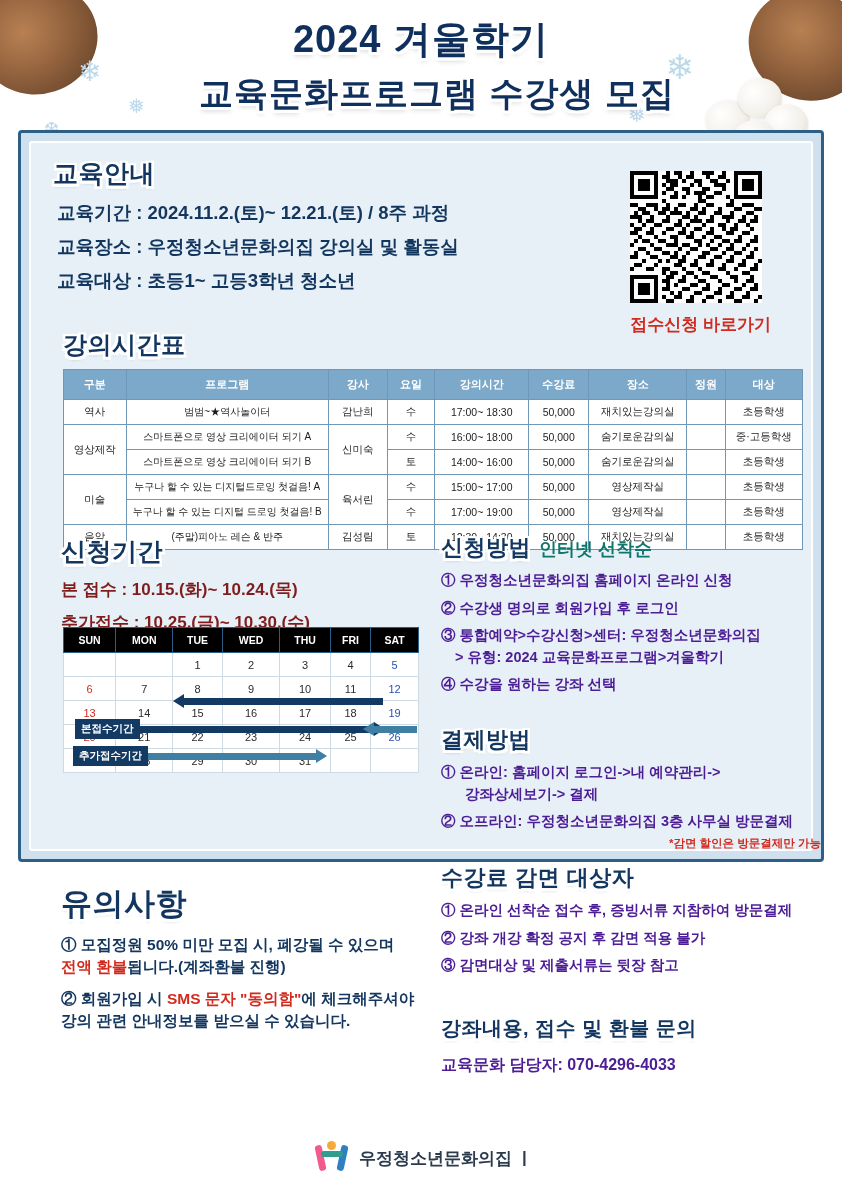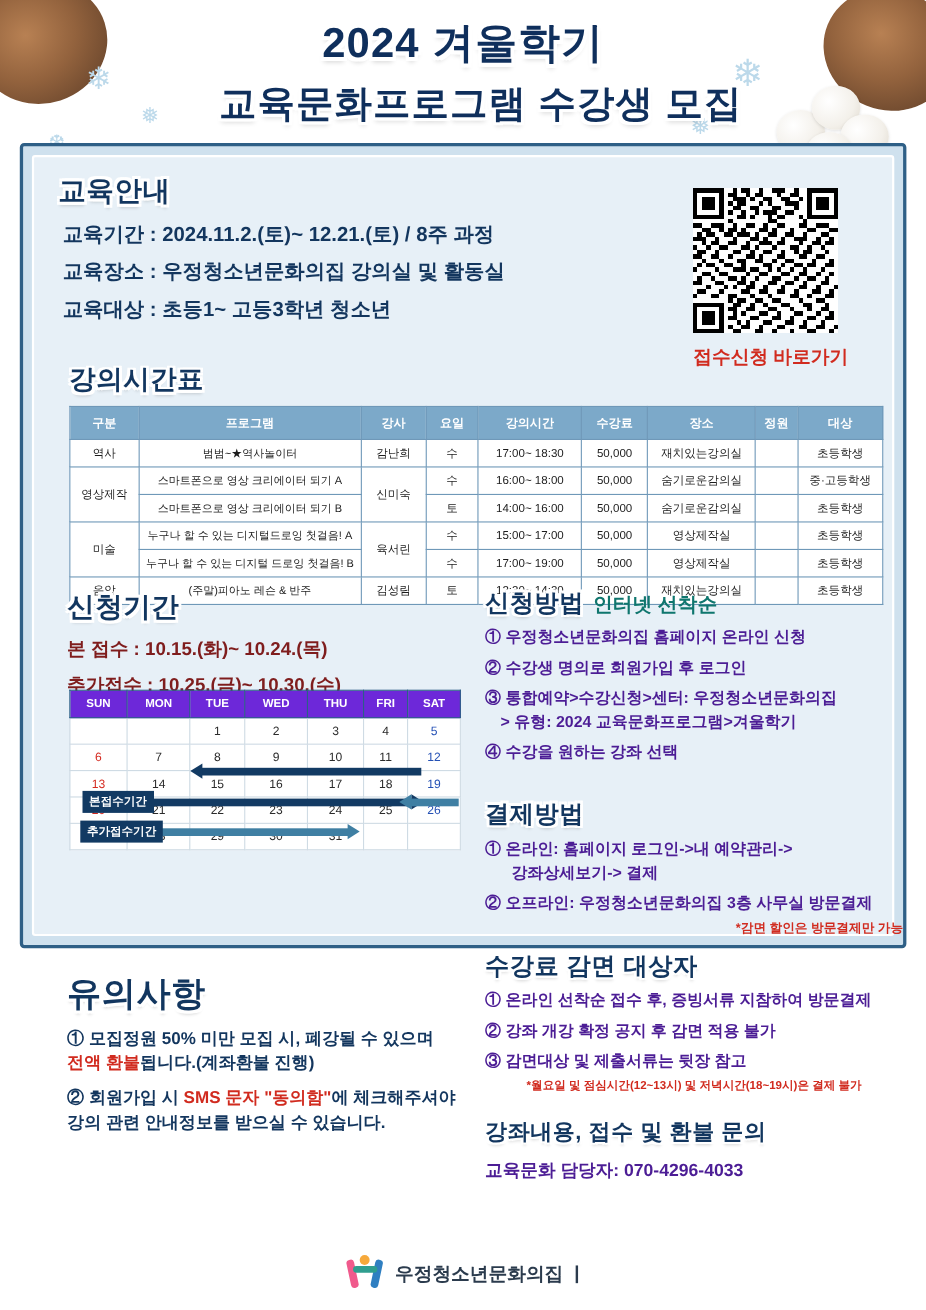--- a/index.html
+++ b/index.html
@@ -138,21 +138,21 @@
   #sec-period .sec-head { font-size:25px; }
   #sec-period .line {
     font-size:17px; font-weight:bold; color:#7f1d1d;
     margin-top:10px; white-space:nowrap;
   }
 
   
   .cal { position:absolute; left:32px; top:484px; width:356px; }
   table.calt { width:356px; border-collapse:collapse; font-size:11px; }
   table.calt th {
-    background:#6d28d9; color:#fff; font-weight:bold; font-size:10.5px;
+    background:#000000; color:#fff; font-weight:bold; font-size:10.5px;
     padding:6px 0; border:1px solid #2c5f87;
   }
   table.calt td {
     background:#ffffff; border:1px solid #cfdbe4; height:24px;
     text-align:center; color:#2b2b2b; font-size:11px;
   }
   table.calt td.sun { color:#d42a20; }
   table.calt td.sat { color:#2551b5; }
 
   .cal-flag {
@@ -687,21 +687,20 @@
     <div class="item" style="margin-top:1px;padding-left:24px;">강좌상세보기-&gt; 결제</div>
     <div class="item">② 오프라인: 우정청소년문화의집 3층 사무실 방문결제</div>
     <div class="sub">*감면 할인은 방문결제만 가능</div>
   </div>
 
   <div class="rcol" style="top:720px;">
     <div class="sec-head">수강료 감면 대상자</div>
     <div class="item">① 온라인 선착순 접수 후, 증빙서류 지참하여 방문결제</div>
     <div class="item">② 강좌 개강 확정 공지 후 감면 적용 불가</div>
     <div class="item">③ 감면대상 및 제출서류는 뒷장 참고</div>
-    <div class="sub" style="text-align:center;font-size:10.5px;">*월요일 및 점심시간(12~13시) 및 저녁시간(18~19시)은 결제 불가</div>
   </div>
 
   <div class="rcol" style="top:872px;">
     <div class="sec-head" style="font-size:20px;">강좌내용, 접수 및 환불 문의</div>
     <div class="item" style="margin-top:12px;font-size:16px;">교육문화 담당자: 070-4296-4033</div>
   </div>
 
 </div>
 </div>
 

